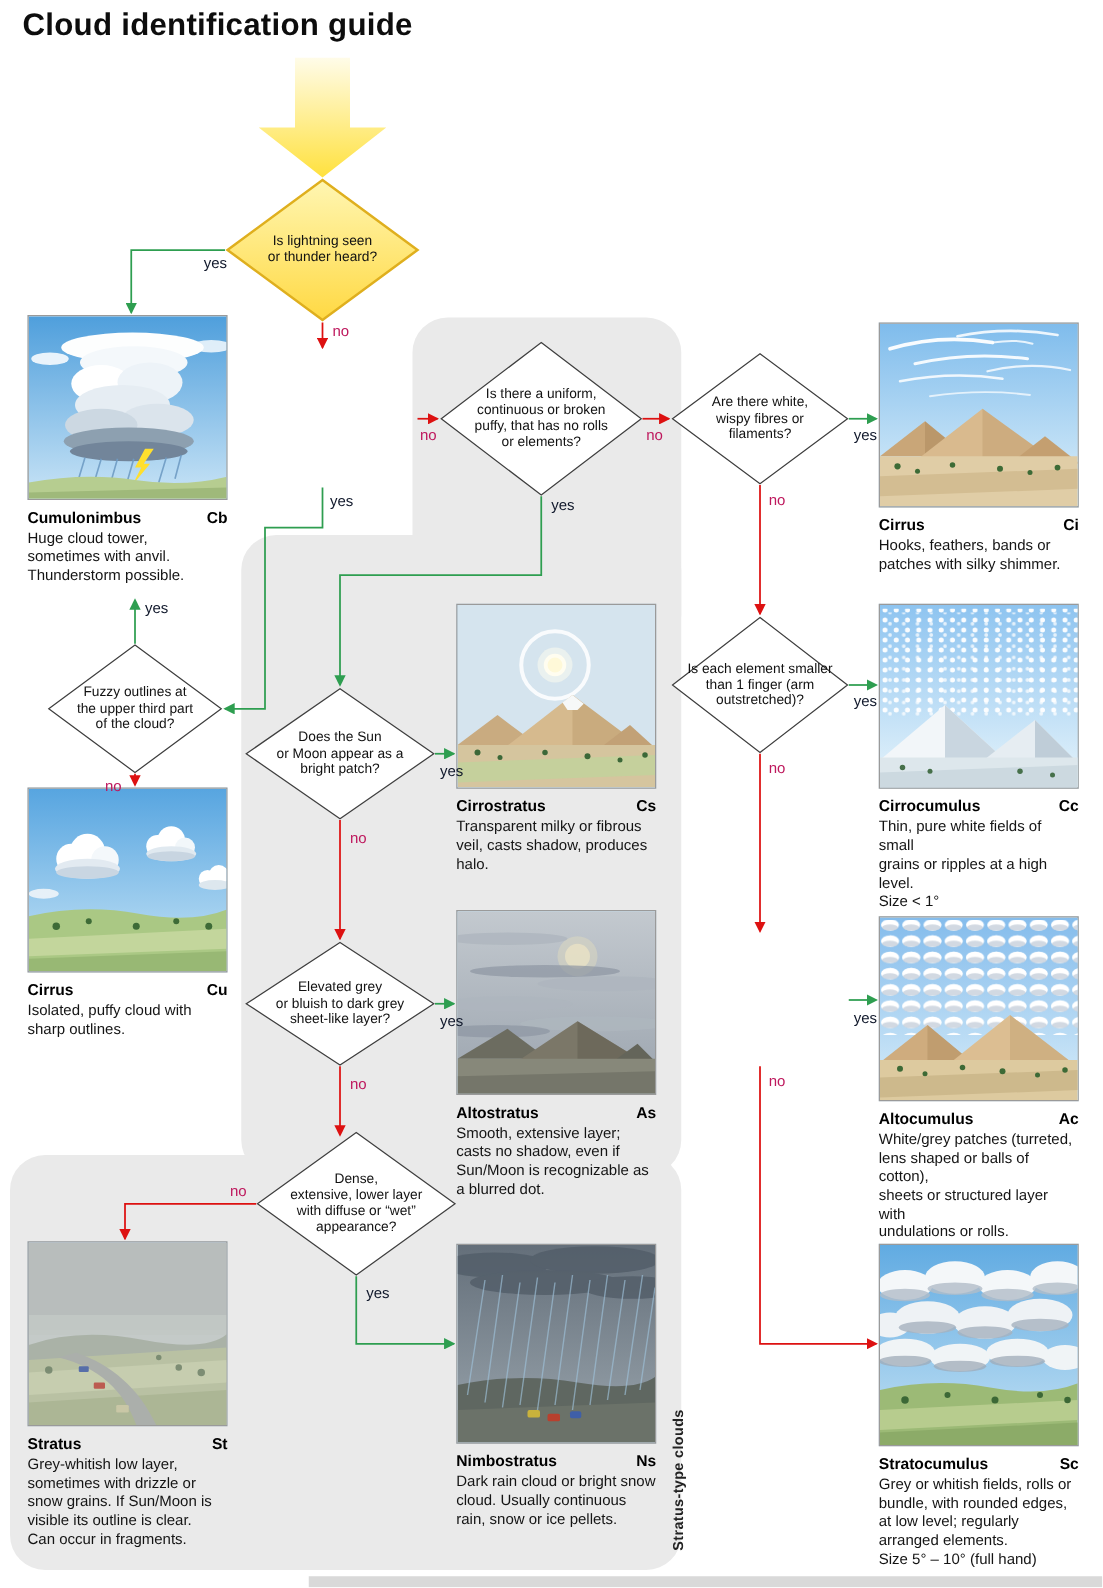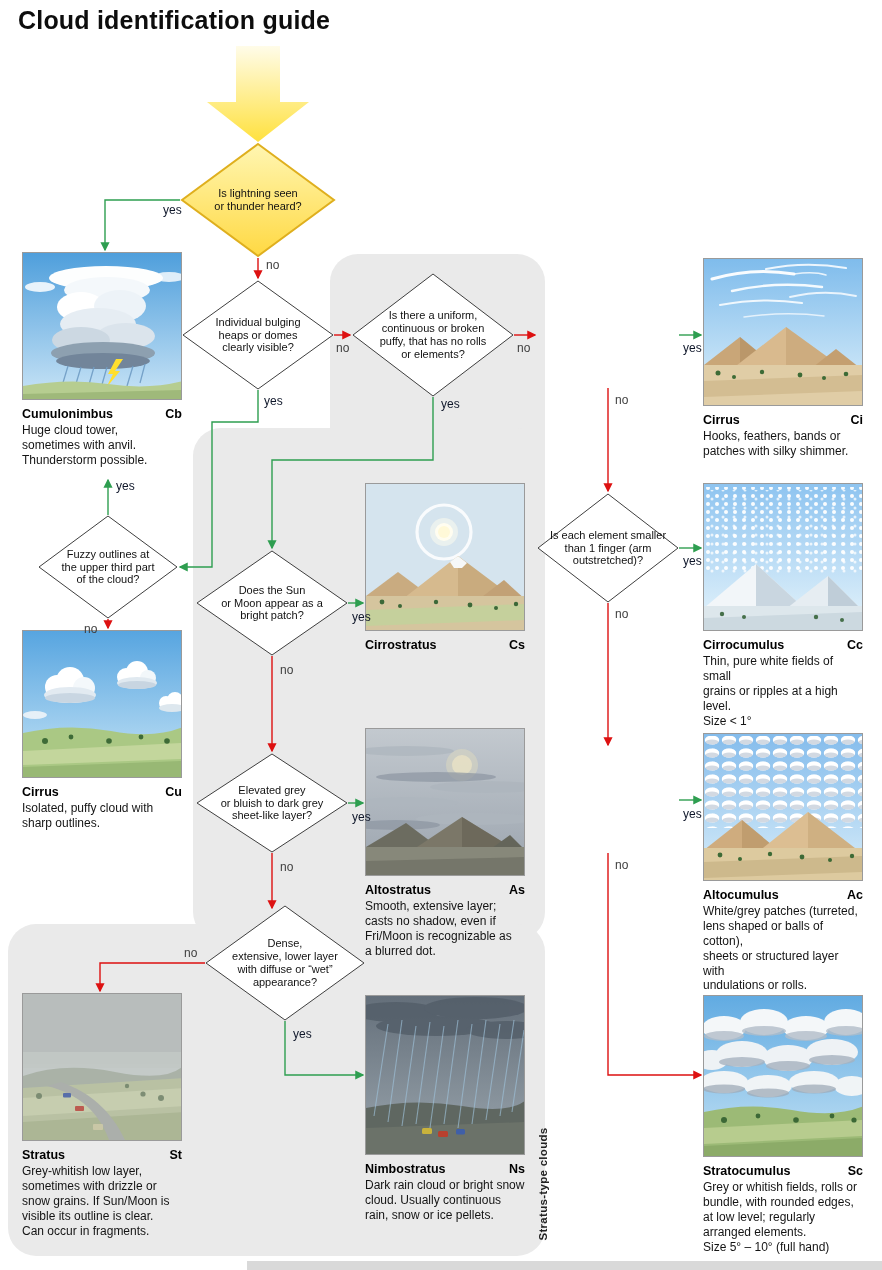--- a/index.html
+++ b/index.html
@@ -14,21 +14,21 @@
   .decision > svg { position:absolute; left:0; top:0; }
   .dtext { position:absolute; inset:0; display:flex; align-items:center; justify-content:center;
            text-align:center; font-size:11px; line-height:1.18; color:#111; white-space:pre-line; padding:0 12px; }
   .cloud-card { width:160px; z-index:3; }
   .cloud-img { width:160px; border:1px solid #9a9a9a; background:#cfe6f4; overflow:hidden; }
   .cloud-img svg { display:block; }
   .cloud-title { display:flex; justify-content:space-between; margin-top:7px; font-size:12.5px; font-weight:bold; color:#000; }
   .cloud-desc { font-size:12px; line-height:1.24; color:#141414; margin-top:2px; white-space:pre-line; }
   .lab { position:absolute; font-size:12px; z-index:4; }
   .lab-yes { color:#0f172a; }
-  .lab-no { color:#404040; }
+  .lab-no { color:#be185d; }
   .ga { stroke:#2e9e50; fill:none; stroke-width:1.4; marker-end:url(#mg); }
   .ra { stroke:#dd1111; fill:none; stroke-width:1.4; marker-end:url(#mr); }
   #region-label { position:absolute; width:150px; left:468px; top:1178px; text-align:center;
                   transform:rotate(-90deg); font-weight:bold; font-size:11.5px; color:#222; z-index:3; letter-spacing:.3px; }
   #bottom-strip { left:247px; top:1261px; width:635px; height:9px; background:#d9d9d9; z-index:0; }
 </style>
 </head>
 <body>
 
 <div id="canvas">
@@ -88,39 +88,39 @@
             <stop offset="0" stop-color="#fff6b2"></stop>
             <stop offset="1" stop-color="#ffd943"></stop>
           </linearGradient>
         </defs>
       <polygon points="78,2 154,58 78,114 2,58" fill="url(#g-yd)" stroke="#dfaf1e" stroke-width="2"></polygon>
     </svg>
     <div class="dtext">Is lightning seen
 or thunder heard?</div>
   </div>
 
-  <div class="abs decision" style="left:182px;top:280px;width:152px;height:110px">
-    <svg width="152" height="110">
-        <polygon points="76,1 151,55 76,109 1,55" fill="#fff" stroke="#3f3f3f" stroke-width="1"></polygon>
-      </svg>
-    <div class="dtext">Individual bulging
-heaps or domes
-clearly visible?</div>
-  </div>
 
   <div class="abs decision" style="left:352px;top:273px;width:162px;height:124px">
     <svg width="162" height="124">
         <polygon points="81,1 161,62 81,123 1,62" fill="#fff" stroke="#3f3f3f" stroke-width="1"></polygon>
       </svg>
     <div class="dtext">Is there a uniform,
 continuous or broken
 puffy, that has no rolls
 or elements?</div>
   </div>
 
+  <div class="abs decision" style="left:537px;top:282px;width:142px;height:106px">
+    <svg width="142" height="106">
+        <polygon points="71,1 141,53 71,105 1,53" fill="#fff" stroke="#3f3f3f" stroke-width="1"></polygon>
+      </svg>
+    <div class="dtext">Are there white,
+wispy fibres or
+filaments?</div>
+  </div>
 
   <div class="abs decision" style="left:537px;top:493px;width:142px;height:110px">
     <svg width="142" height="110">
         <polygon points="71,1 141,55 71,109 1,55" fill="#fff" stroke="#3f3f3f" stroke-width="1"></polygon>
       </svg>
     <div class="dtext" style="padding:0 6px">Is each element smaller
 than 1 finger (arm
 outstretched)?</div>
   </div>
 
@@ -335,20 +335,23 @@
             <circle cx="104" cy="121" r="2.4"></circle>
             <circle cx="130" cy="124" r="2"></circle>
             <circle cx="150" cy="120" r="2.2"></circle>
           </g>
       </svg>
     </div>
     <div class="cloud-title">
         <span>Cirrostratus</span>
         <span>Cs</span>
       </div>
+    <div class="cloud-desc">Transparent milky or fibrous
+veil, casts shadow, produces
+halo.</div>
   </div>
 
   <div class="abs cloud-card" style="left:22px;top:630px">
     <div class="cloud-img">
       <svg viewBox="0 0 160 146" width="160" height="146">
         <defs>
             <linearGradient id="g-cu" x1="0" x2="0" y1="0" y2="1">
               <stop offset="0" stop-color="#57a5e0"></stop>
               <stop offset="1" stop-color="#c6e4f6"></stop>
             </linearGradient>
@@ -417,21 +420,21 @@
         <rect y="118" width="160" height="28" fill="#87887a"></rect>
         <path d="M0,132 L160,128 L160,146 L0,146 Z" fill="#75766a"></path>
       </svg>
     </div>
     <div class="cloud-title">
         <span>Altostratus</span>
         <span>As</span>
       </div>
     <div class="cloud-desc">Smooth, extensive layer;
 casts no shadow, even if
-Fri/Moon is recognizable as
+Sun/Moon is recognizable as
 a blurred dot.</div>
   </div>
 
   <div class="abs cloud-card" style="left:703px;top:733px">
     <div class="cloud-img">
       <svg viewBox="0 0 160 146" width="160" height="146">
         <defs>
           <linearGradient id="g-ac" x1="0" x2="0" y1="0" y2="1">
               <stop offset="0" stop-color="#84bcec"></stop>
               <stop offset="1" stop-color="#d8edf9"></stop>

